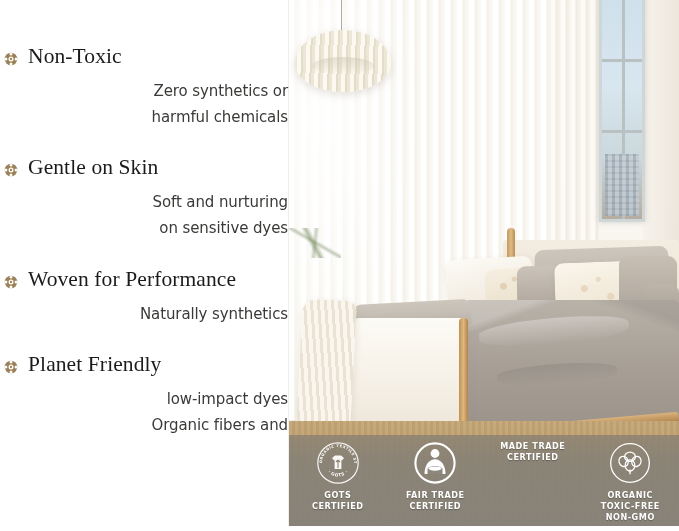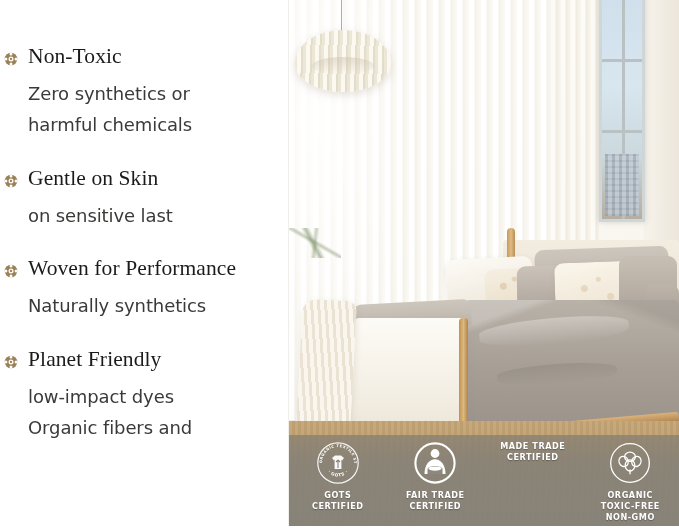--- a/index.html
+++ b/index.html
@@ -49,26 +49,27 @@
     font-size: 21.5px;
     font-weight: 400;
     color: #1b1b1b;
     line-height: 1.2;
     letter-spacing: 0.1px;
     margin: 0 0 9px 0;
     white-space: nowrap;
   }
   .feature-desc {
     font-family: "DejaVu Sans", "Liberation Sans", sans-serif;
-    font-size: 18px;
+    font-size: 15px;
     font-weight: 400;
     color: #3a3a38;
     line-height: 1.72;
     margin: 0;
     letter-spacing: -0.1px;
+    text-align: right;
   }
   .feature-desc .line { display: block; }
 
   
   .photo-panel {
     position: relative;
     width: 390px;
     height: 531px;
     flex: 0 0 390px;
     overflow: hidden;
@@ -405,21 +406,22 @@
           <circle cx="7" cy="7" r="2.5" fill="#fdfcf9"></circle>
           <circle cx="7" cy="1.9" r="1.5" fill="#fdfcf9"></circle>
           <circle cx="7" cy="12.1" r="1.5" fill="#fdfcf9"></circle>
           <circle cx="1.9" cy="7" r="1.5" fill="#fdfcf9"></circle>
           <circle cx="12.1" cy="7" r="1.5" fill="#fdfcf9"></circle>
           <circle cx="7" cy="7" r="1.15" fill="#9b8158"></circle>
         </svg>
       </span>
       <h3 class="feature-title">Gentle on Skin</h3>
       <p class="feature-desc">
-        <span class="line">on sensitive last</span>
+        <span class="line">Soft and nurturing</span>
+        <span class="line">on sensitive dyes</span>
       </p>
     </div>
 
     <div class="feature-item">
       <span class="bullet-icon">
         <svg viewBox="0 0 14 14" width="14" height="14">
           <circle cx="7" cy="7" r="6.3" fill="#9b8158"></circle>
           <circle cx="7" cy="7" r="2.5" fill="#fdfcf9"></circle>
           <circle cx="7" cy="1.9" r="1.5" fill="#fdfcf9"></circle>
           <circle cx="7" cy="12.1" r="1.5" fill="#fdfcf9"></circle>

